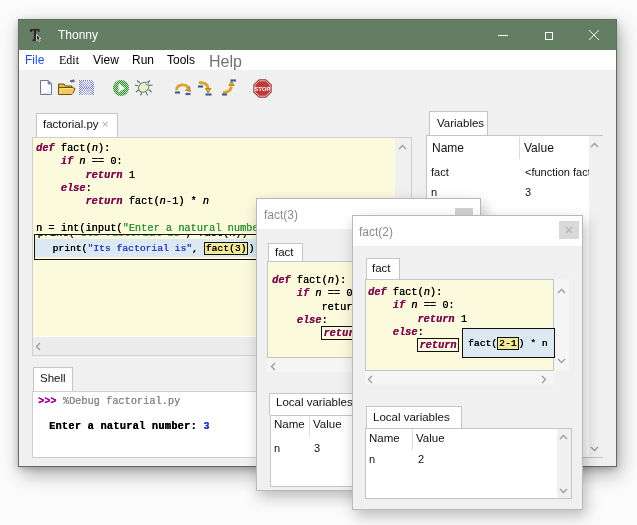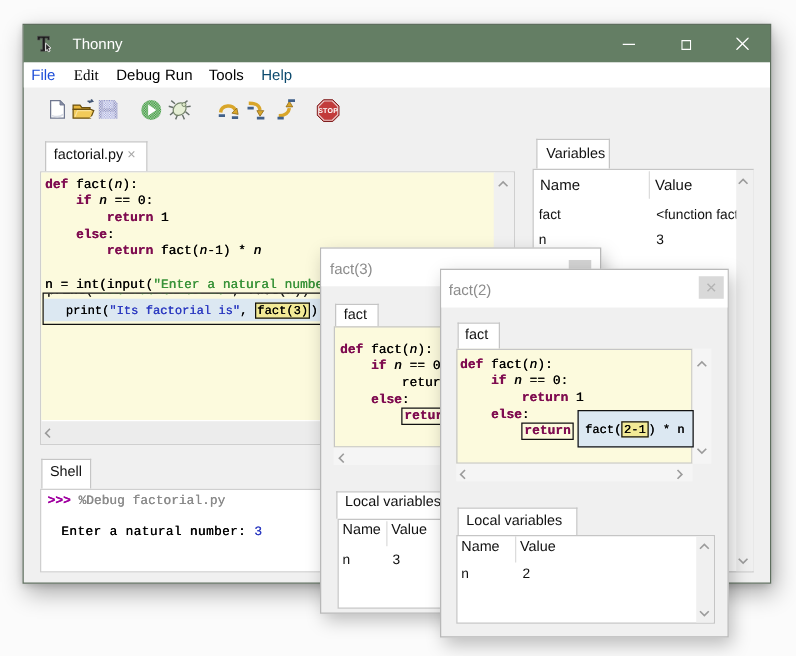--- a/index.html
+++ b/index.html
@@ -2,21 +2,21 @@
 <html><head>
 <meta charset="utf-8">
 <style>
   * { margin:0; padding:0; box-sizing:border-box; }
   html,body { width:637px; height:525px; overflow:hidden; background:#fbfbfb;
     font-family:"Liberation Sans", sans-serif; }
   .abs { position:absolute; }
   .win { position:absolute; background:#f0f0f0; }
   .mono { font-family:"Liberation Mono", monospace; font-size:10.3px; line-height:13.3px; white-space:pre; text-shadow:0.25px 0 0 currentColor; }
   .mono2 { font-family:"Liberation Mono", monospace; font-size:9.7px; line-height:13.3px; white-space:pre; text-shadow:0.25px 0 0 currentColor; }
-  .kw { color:#7f0c50; font-weight:bold; }
+  .kw { color:#7f0c50; font-weight:bold;font-style:italic; }
   .str { color:#389238; }
   .it { font-style:italic; }
   .tab { position:absolute; background:#ffffff; border:1px solid #c5c5c5; border-bottom:none; }
   .tabtxt { font-size:11.5px; color:#111; }
   .gray { color:#8c8c8c; }
   .hdr { font-size:12px; color:#111; }
   .cell { font-size:11px; color:#111; position:absolute; }
 </style>
 </head>
 <body>
@@ -37,24 +37,24 @@
   <svg class="abs" style="left:526px; top:12px;" width="8" height="8">
       <rect x="0.5" y="0.5" width="7" height="7" fill="none" stroke="#fff" stroke-width="1"></rect>
     </svg>
   <svg class="abs" style="left:570px; top:10px;" width="10" height="10">
       <path d="M0 0 L10 10 M10 0 L0 10" stroke="#fff" stroke-width="1"></path>
     </svg>
 
   <div class="abs" style="left:0; top:30px; width:100%; height:20px; background:#ffffff;"></div>
   <div class="abs" style="left:6px; top:33px; font-size:12px; color:#1d4ed8;">File</div>
   <div class="abs" style="left:40px; top:33px; font-size:12px; color:#000;font-family:Liberation Serif, serif;">Edit</div>
-  <div class="abs" style="left:74px; top:33px; font-size:12px; color:#000;">Debug</div>
+  <div class="abs" style="left:74px; top:33px; font-size:12px; color:#000;">View</div>
   <div class="abs" style="left:113px; top:33px; font-size:12px; color:#000;">Run</div>
   <div class="abs" style="left:148px; top:33px; font-size:12px; color:#000;">Tools</div>
-  <div class="abs" style="left:190px; top:33px; font-size:12px; color:#0c4a6e;">Help</div>
+  <div class="abs" style="left:190px; top:33px; font-size:16px; color:#737373;">Help</div>
 
   <svg class="abs" style="left:19px; top:59px;" width="16" height="17" viewBox="0 0 16 17">
     <path d="M2.5 1.5 H10 L13.5 5 V15.5 H2.5 Z" fill="#ffffff" stroke="#707890" stroke-width="1"></path>
     <path d="M10 1.5 L13.5 5 H10 Z" fill="#8890a8" stroke="#707890" stroke-width="0.7"></path>
     <path d="M3.5 13.5 c3 1 7 1 9-1" stroke="#d8dce6" stroke-width="1.2" fill="none"></path>
   </svg>
   <svg class="abs" style="left:38px; top:59px;" width="20" height="17" viewBox="0 0 20 17">
     <path d="M13 2 h4 l-1-1.5 m1 1.5 l-3 1" stroke="#455878" stroke-width="1.3" fill="none"></path>
     <path d="M1.5 5 h5.5 l1.5 2 h6.5 v1.5 h-13.5 z" fill="#e8b73e" stroke="#6b500f" stroke-width="1"></path>
     <path d="M1.5 15.5 v-7 h14 l2.5 1 -2.5 6 z" fill="#f2cb5a" stroke="#6b500f" stroke-width="1"></path>
@@ -152,21 +152,21 @@
   <div class="abs" style="left:15px; top:214px; width:361px; height:26px; background:#fcfadd; border:1.5px solid #111; overflow:hidden;">
     <div class="mono" style="position:absolute; left:2.5px; top:-8px; color:#000; opacity:0.88;">print(<span class="str">"Its factorial is"</span>, fact(n))</div>
     <div style="position:absolute; left:0px; top:4px; width:358px; height:18px; background:#dce8f2;"></div>
     <div class="mono2" style="position:absolute; left:17.5px; top:6.5px; color:#000;">print(<span style="color:#2d3bc1;">"Its factorial is"</span>, <span style="background:#f2ea96; border:1px solid #111; padding:0 1px;">fact(3)</span>)</div>
   </div>
 
   <div class="tab" style="left:14px; top:347px; width:40px; height:24px;"></div>
   <div class="abs tabtxt" style="left:21px; top:352px;">Shell</div>
   <div class="abs" style="left:13px; top:371px; width:380px; height:67px; background:#ffffff; border:1px solid #cfcfcf;"></div>
   <div class="abs mono" style="left:19px; top:375px;"><span style="color:#a000a0; font-weight:bold;">&gt;&gt;&gt; </span><span style="color:#8a8a8a;margin-top:41px;">%Debug factorial.py</span></div>
-  <div class="abs mono" style="left:30px; top:400px; font-weight:normal; letter-spacing:0.25px;">Enter a natural number: <span style="color:#2d3bc1;">3</span></div>
+  <div class="abs mono" style="left:30px; top:400px; font-weight:bold; letter-spacing:0.25px;">Enter a natural number: <span style="color:#2d3bc1;">3</span></div>
 
   <div class="tab" style="left:410px; top:91px; width:59px; height:24px;"></div>
   <div class="abs tabtxt" style="left:418px; top:97px;">Variables</div>
   <div class="abs" style="left:407px; top:115px; width:177px; height:323px; background:#ffffff; border:1px solid #c5c5c5;"></div>
   <div class="abs hdr" style="left:413px; top:121px;">Name</div>
   <div class="abs hdr" style="left:505px; top:121px;">Value</div>
   <div class="abs" style="left:500px; top:117px; width:1px; height:22px; background:#dcdcdc;"></div>
   <div class="cell" style="left:412px; top:146px;">fact</div>
   <div class="cell" style="left:506px; top:146px;">&lt;function fact a</div>
   <div class="cell" style="left:412px; top:166px;">n</div>

